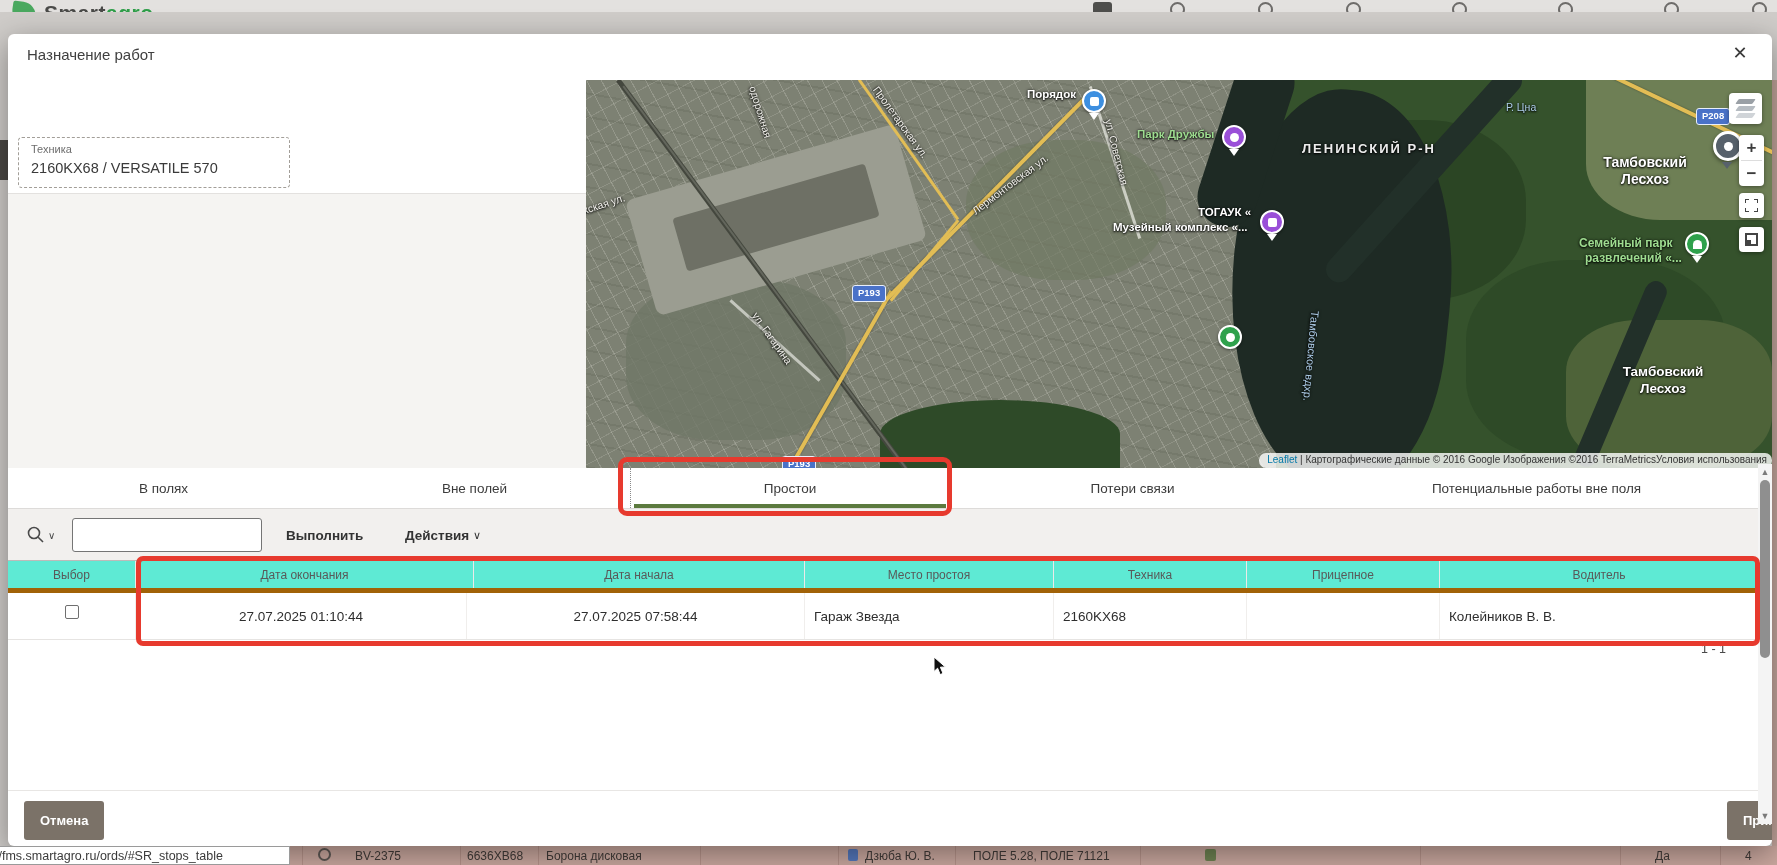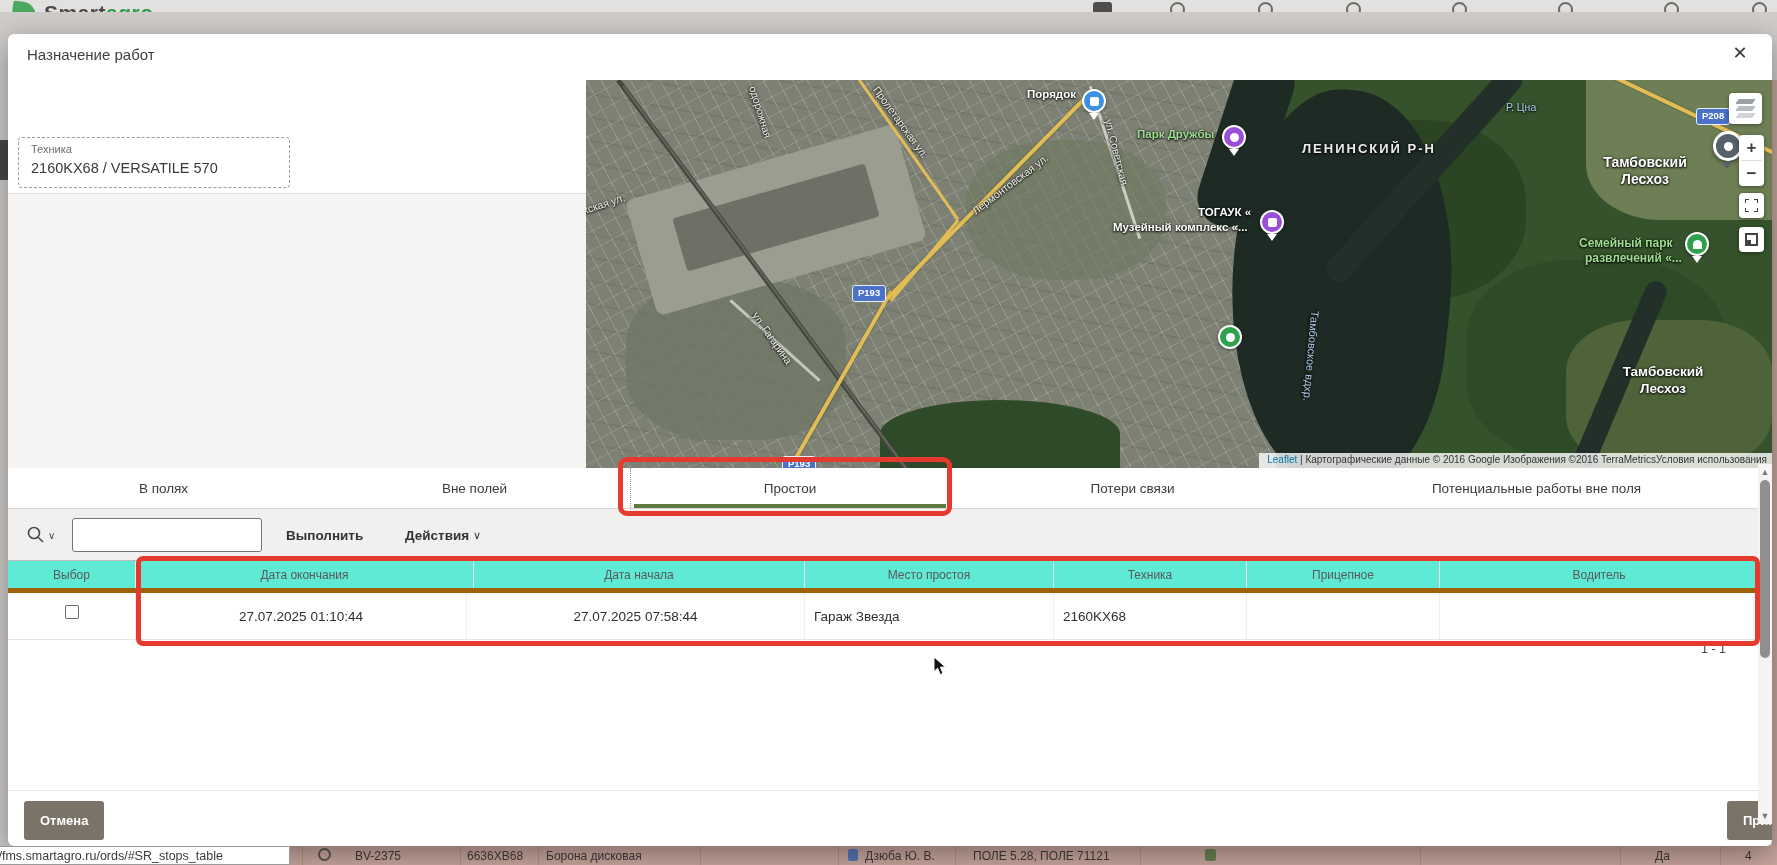--- a/index.html
+++ b/index.html
@@ -54,21 +54,21 @@
            padding:2px 5px 3px; border-radius:3px; border:1px solid #e8eefc; z-index:6; white-space:nowrap; }
   .poi { position:absolute; width:24px; height:24px; border-radius:50%; border:2px solid #fff;
          box-shadow:0 1px 3px rgba(0,0,0,.45); z-index:7; display:flex; align-items:center; justify-content:center; }
   .poi .g { width:9px; height:9px; background:#fff; border-radius:2px; }
   .poi-tail { position:absolute; width:0; height:0; border-left:5px solid transparent; border-right:5px solid transparent;
               border-top:7px solid #fff; z-index:7; }
   .ctrl { position:absolute; background:#fff; border-radius:4px; box-shadow:0 1px 4px rgba(0,0,0,.4);
           display:flex; align-items:center; justify-content:center; color:#3c3c3c; z-index:9; cursor:pointer; }
   .layerbar { width:17px; height:5px; background:#9aa0a6; transform:skewX(-35deg); margin:1px 0; border-radius:1px; }
   #attrib { position:absolute; right:0; bottom:0; height:15px; background:rgba(255,255,255,.8);
-            font-size:10px; color:#333; padding:1px 5px 0 8px; z-index:8; white-space:nowrap; }
+            font-size:10px; color:#333; padding:1px 5px 0 8px; z-index:8; white-space:nowrap;border-radius:7px; }
   #attrib .lf { color:#0078a8; }
 
   
   #tabs { position:absolute; left:0; top:434px; width:1750px; height:40px; background:#fff; display:flex; }
   .tab { display:flex; align-items:center; justify-content:center; font-size:13.5px; color:#3c3c3c; position:relative; cursor:pointer; }
   .tab.active { border-left:1px dotted #8a8a8a; border-right:1px dotted #8a8a8a; }
   .tab.active .underline { position:absolute; left:3px; right:3px; bottom:0; height:4px; background:#5c7a3e; }
 
   
   #toolbar { position:absolute; left:0; top:474px; width:1750px; height:52px; background:#f2f0ee; border-top:1px solid #dddbd9; }
@@ -318,20 +318,21 @@
       <div class="th" style="width:193px;">Прицепное</div>
       <div class="th" style="width:318px;border-right:none;">Водитель</div>
     </div>
     <div id="trow">
       <div class="td center" style="width:128px;"></div>
       <div class="td center" style="width:331px;">27.07.2025 01:10:44</div>
       <div class="td center" style="width:338px;">27.07.2025 07:58:44</div>
       <div class="td left" style="width:249px;">Гараж Звезда</div>
       <div class="td left" style="width:193px;">2160KX68</div>
       <div class="td left" style="width:193px;"></div>
+      <div class="td left" style="width:318px;border-right:none;">Колейников В. В.</div>
     </div>
     <div id="checkbox"></div>
     <div id="pagination">1 - 1</div>
 
     <div id="scrollbar">
       <div class="arrow" style="top:1px;">▲</div>
       <div id="scroll-thumb"></div>
       <div class="arrow" style="bottom:1px;">▼</div>
     </div>
 

